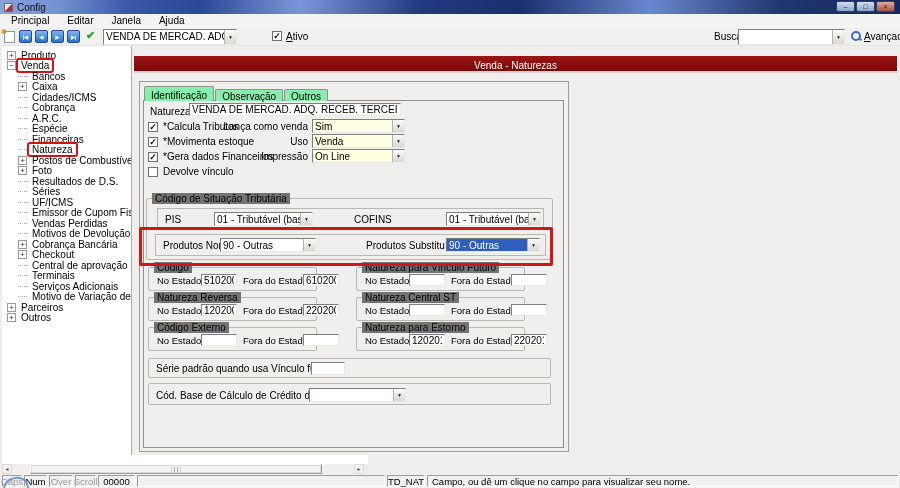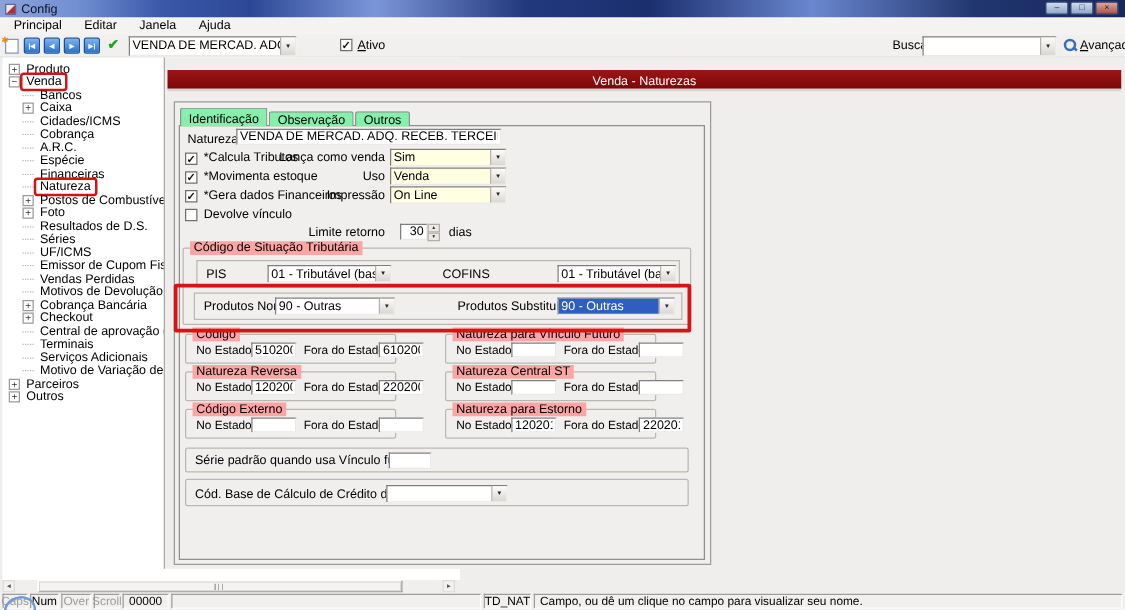--- a/index.html
+++ b/index.html
@@ -82,21 +82,21 @@
   .flabel{position:absolute;left:58px;width:110px;top:2px;text-align:right;white-space:nowrap;}
   .fctrl{position:absolute;left:172px;top:0;width:93px;height:14px;}
   .spin{position:absolute;left:202px;top:0;width:10px;height:14px;display:flex;flex-direction:column;}
   .spin span{flex:1;background:#ece9e4;border:1px solid #b0aeaa;font-size:4px;line-height:4px;text-align:center;color:#333;}
 
   .checkbox-column{position:absolute;left:8px;top:37px;}
   .cb-row{height:15px;display:flex;align-items:center;}
   .cb-row .cb{margin-right:5px;}
 
   .groupbox{position:absolute;border:1px solid #bab8b0;border-radius:2px;}
-  .gb-title{position:absolute;top:-6px;left:5px;background:#fca5a5;padding:0 3px;white-space:nowrap;}
+  .gb-title{position:absolute;top:-6px;left:5px;background:#737373;padding:0 3px;white-space:nowrap;}
   .innerbox{position:absolute;border:1px solid #bab8b0;}
 
   .cst{left:6px;top:116px;width:407px;height:62px;}
   .cst-box1{left:10px;top:9px;width:387px;height:22px;}
   .cst-box2{left:8px;top:35px;width:391px;height:22px;}
   .cst .flabel-abs{top:5px;}
   .cst .combo{position:absolute;top:3px;}
 
   .annotation{position:absolute;border:3px solid #d61414;border-radius:2px;z-index:3;pointer-events:none;}
   .anno-cst{left:-1px;top:145px;width:414px;height:39px;}
@@ -326,29 +326,20 @@
         <span class="dd">▼</span>
       </div>
     </div>
     <div class="frow" style="top:67px">
       <span class="flabel">Impressão</span>
       <div class="fctrl combo yellow">
         <span class="combo-text">On Line</span>
         <span class="dd">▼</span>
       </div>
     </div>
-    <div class="frow" style="top:97px">
-      <span class="flabel">Limite retorno</span>
-      <input class="txt" style="left: 180px; top: 0px; width: 22px; text-align: right;" value="30">
-      <span class="spin">
-        <span>▲</span>
-        <span>▼</span>
-      </span>
-      <span class="flabel-abs" style="left:219px;top:2px">dias</span>
-    </div>
 
     <div class="groupbox cst">
       <span class="gb-title">Código de Situação Tributária</span>
       <div class="innerbox cst-box1">
         <span class="flabel-abs" style="left:7px">PIS</span>
         <div class="combo" style="left:56px;width:99px">
           <span class="combo-text">01 - Tributável (base de c</span>
           <span class="dd">▼</span>
         </div>
         <span class="flabel-abs" style="left:196px">COFINS</span>

